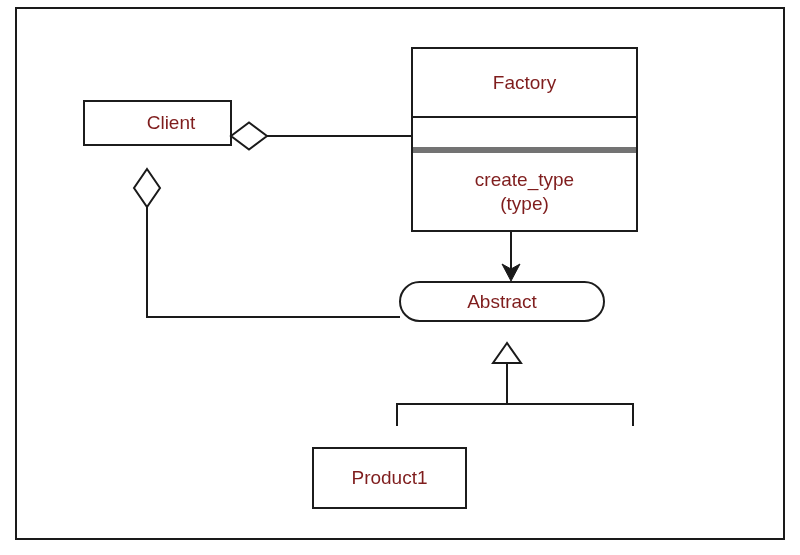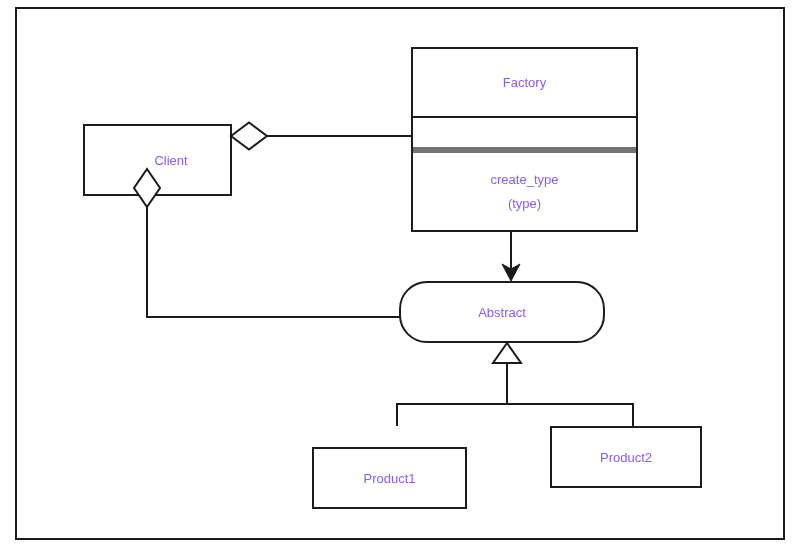--- a/index.html
+++ b/index.html
@@ -23,32 +23,32 @@
     height: 533px;
     border: 2px solid #1a1a1a;
     box-sizing: border-box;
     background: #ffffff;
   }
   .uml-box {
     position: absolute;
     border: 2px solid #1c1c1c;
     box-sizing: border-box;
     background: #ffffff;
-    color: #8b5cf6;
-    font-size: 13px;
+    color: #7f1d1d;
+    font-size: 19px;
     z-index: 2;
   }
   .uml-box.simple {
     display: flex;
     align-items: center;
     justify-content: center;
   }
-  .box-client   { left: 83px;  top: 124px; width: 149px; height: 72px; padding-left: 27px; }
+  .box-client   { left: 83px;  top: 100px; width: 149px; height: 46px; padding-left: 27px; }
   .box-factory  { left: 411px; top: 47px;  width: 227px; height: 185px; display: flex; flex-direction: column; }
-  .box-abstract { left: 399px; top: 281px; width: 206px; height: 62px; border-radius: 28px; }
+  .box-abstract { left: 399px; top: 281px; width: 206px; height: 41px; border-radius: 28px; }
   .box-product1 { left: 312px; top: 426px; width: 155px; height: 62px; margin-top: 21px; }
   .box-product2 { left: 550px; top: 426px; width: 152px; height: 62px; }
 
   .compartment {
     display: flex;
     align-items: center;
     justify-content: center;
     flex-direction: column;
   }
   .comp-title   { height: 67px; }
@@ -88,23 +88,20 @@
   </div>
 
   <div class="uml-box simple box-abstract">
     <span>Abstract</span>
   </div>
 
   <div class="uml-box simple box-product1">
     <span>Product1</span>
   </div>
 
-  <div class="uml-box simple box-product2">
-    <span>Product2</span>
-  </div>
 
   <svg class="connector-layer" viewBox="0 0 800 555" xmlns="http://www.w3.org/2000/svg">
 
     <line x1="267" y1="136" x2="412" y2="136" stroke="#1a1a1a" stroke-width="2"></line>
     <polygon points="231,136 249,122.5 267,136 249,149.5" fill="#ffffff" stroke="#1a1a1a" stroke-width="2"></polygon>
 
     <polyline points="147,207 147,317 400,317" fill="none" stroke="#1a1a1a" stroke-width="2"></polyline>
     <polygon points="147,169 160,188 147,207 134,188" fill="#ffffff" stroke="#1a1a1a" stroke-width="2"></polygon>
 
     <line x1="511" y1="232" x2="511" y2="272" stroke="#1a1a1a" stroke-width="2"></line>

